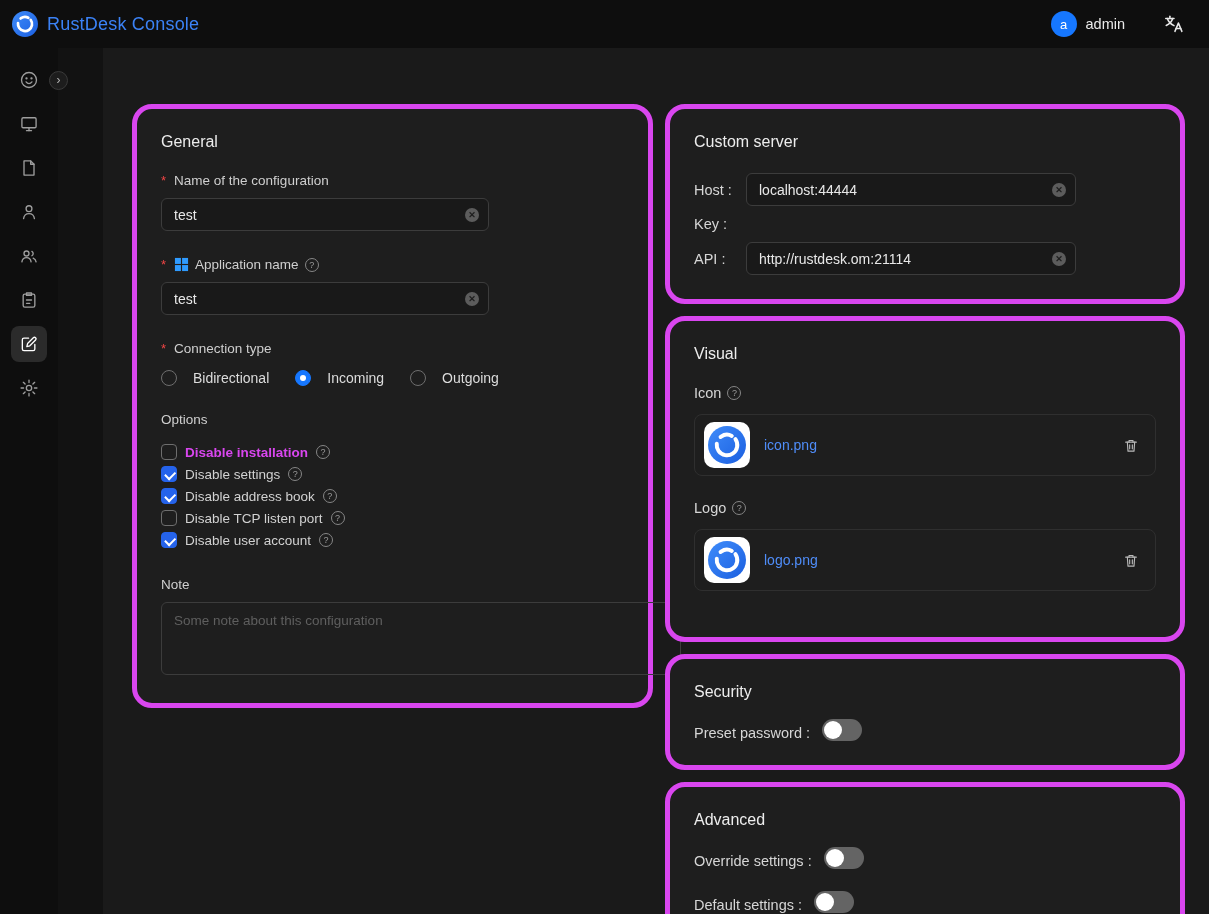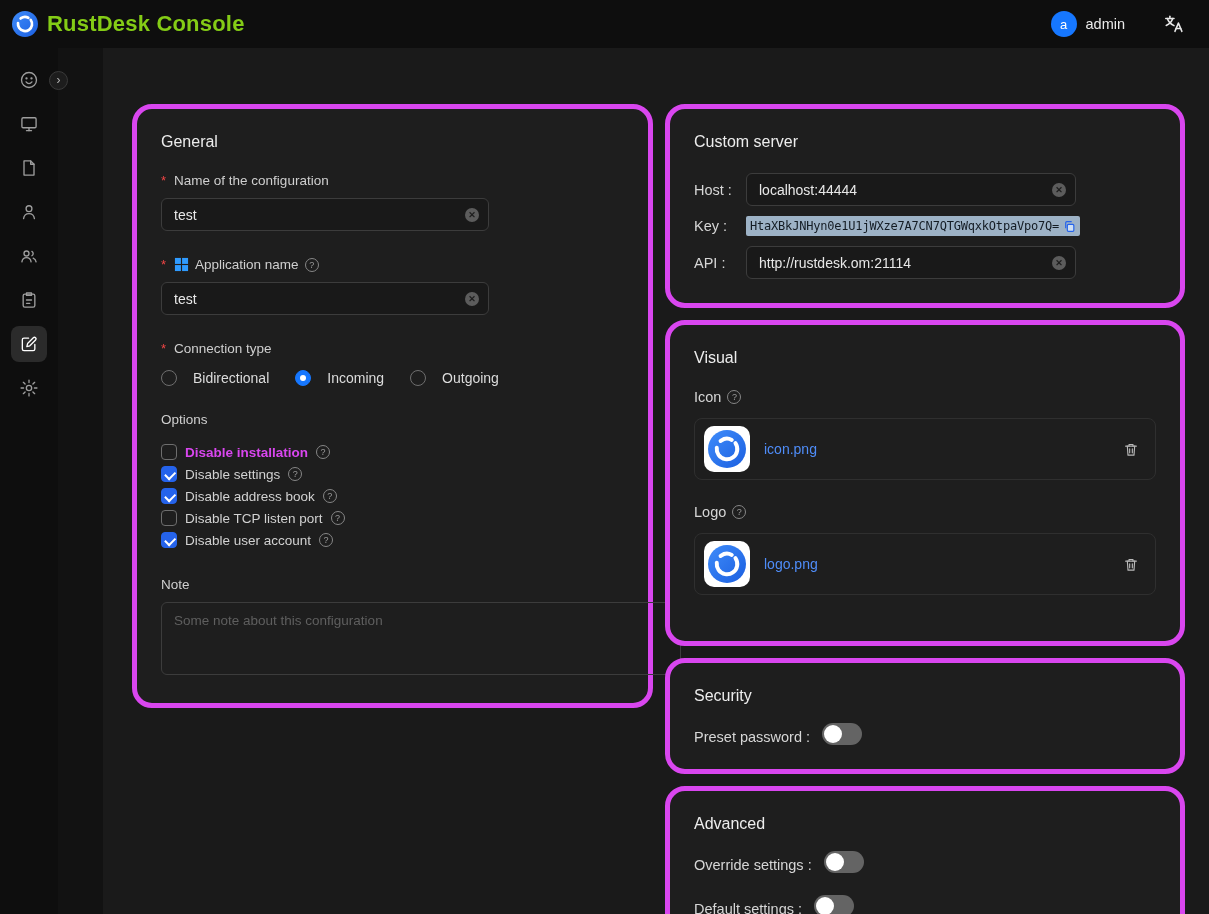--- a/index.html
+++ b/index.html
@@ -10,21 +10,21 @@
   }
   svg { display:block; }
 
   
   .header {
     position:absolute; left:0; top:0; width:1209px; height:48px;
     background:#0e0e0e; display:flex; align-items:center; padding:0 24px 0 12px; z-index:5;
   }
   .brand { display:flex; align-items:center; gap:9px; }
   .brand-logo { width:26px; height:26px; }
-  .brand-title { font-size:22px; font-weight:700; color:#84cc16; letter-spacing:.2px; }
+  .brand-title { font-size:18px; font-weight:400; color:#3b82f6; letter-spacing:.2px; }
   .header-right { margin-left:auto; display:flex; align-items:center; }
   .avatar {
     width:26px; height:26px; border-radius:50%; background:#1677ff; color:#fff;
     font-size:13px; display:flex; align-items:center; justify-content:center;
   }
   .username { font-size:14.5px; color:#eaeaea; margin-left:9px; }
   .translate-btn { margin-left:38px; cursor:pointer; }
 
   
   .sidebar {
@@ -347,27 +347,20 @@
         <div class="srv-row">
           <span class="srv-label">Host :</span>
           <div class="srv-inp-wrap">
             <input class="inp" value="localhost:44444" style="">
             <span class="clear">✕</span>
           </div>
         </div>
 
         <div class="srv-row">
           <span class="srv-label">Key :</span>
-          <span class="key-box">
-            <span>HtaXBkJNHyn0e1U1jWXze7A7CN7QTGWqxkOtpaVpo7Q=</span>
-            <svg class="copy-icon" width="13" height="13" viewBox="0 0 24 24" fill="none" stroke="#2563eb" stroke-width="2.2" stroke-linejoin="round">
-              <rect x="8" y="8" width="12" height="13" rx="2" fill="#cfe0f3"></rect>
-              <path d="M5 15V5a2 2 0 0 1 2-2h9"></path>
-            </svg>
-          </span>
         </div>
 
         <div class="srv-row" style="margin-bottom:0">
           <span class="srv-label">API :</span>
           <div class="srv-inp-wrap">
             <input class="inp" value="http://rustdesk.om:21114" style="">
             <span class="clear">✕</span>
           </div>
         </div>
       </div>

